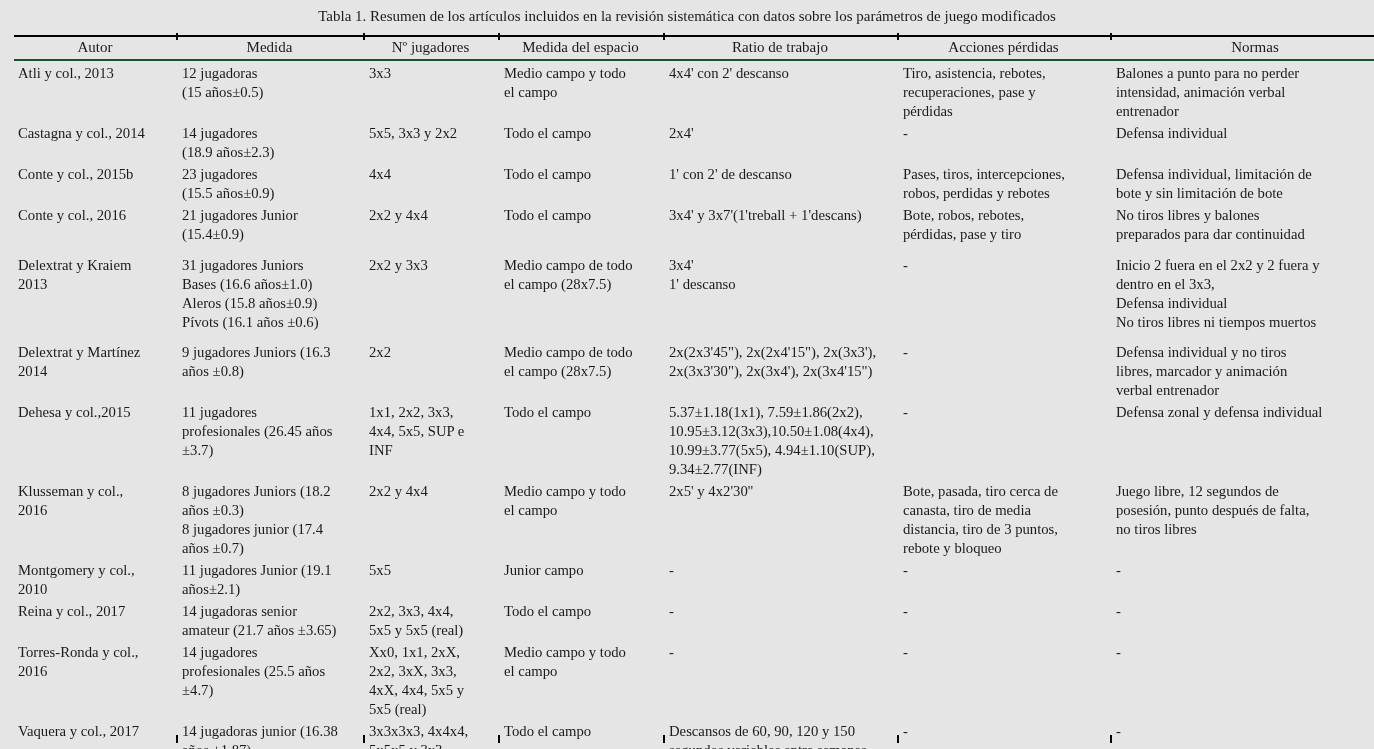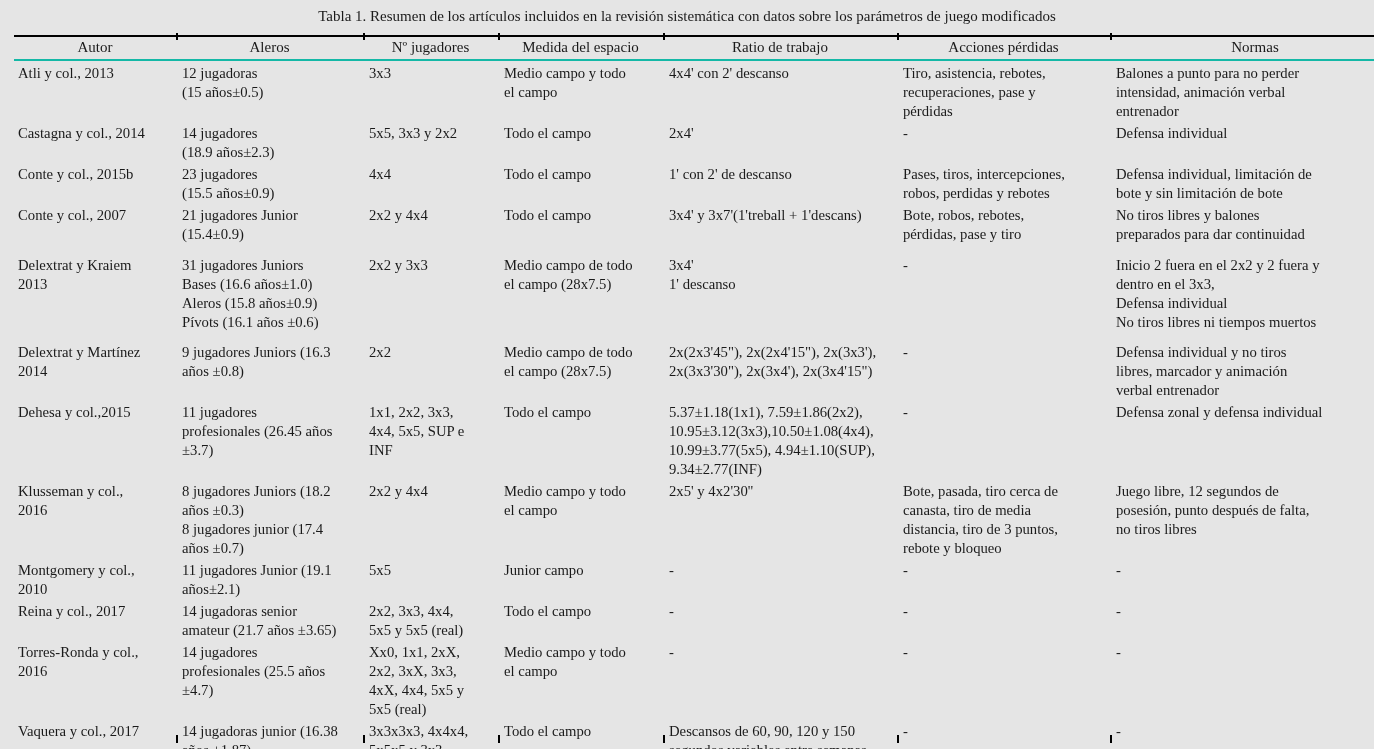--- a/index.html
+++ b/index.html
@@ -32,21 +32,21 @@
     border-top: 2px solid #000;
     border-bottom: 2px solid #000;
     font-size: 14.7px;
     line-height: 19px;
   }
   table.summary thead th {
     font-weight: normal;
     font-size: 15px;
     text-align: center;
     vertical-align: middle;
-    border-bottom: 2px solid #14b8a6;
+    border-bottom: 2px solid #14532d;
     padding: 1px 2px 2px 2px;
     height: 19px;
     overflow: hidden;
   }
   table.summary td {
     vertical-align: top;
     text-align: left;
     white-space: pre-line;
     padding: 3px 6px 0 6px;
     overflow: hidden;
@@ -93,21 +93,21 @@
       <col style="width:187px">
       <col style="width:135px">
       <col style="width:165px">
       <col style="width:234px">
       <col style="width:213px">
       <col style="width:290px">
     </colgroup>
     <thead>
       <tr>
         <th>Autor</th>
-        <th>Aleros</th>
+        <th>Medida</th>
         <th>Nº jugadores</th>
         <th>Medida del espacio</th>
         <th>Ratio de trabajo</th>
         <th>Acciones pérdidas</th>
         <th>Normas</th>
       </tr>
     </thead>
     <tbody>
       <tr class="r0">
         <td class="c0">Atli y col., 2013</td>
@@ -140,21 +140,21 @@
 (15.5 años±0.9)</td>
         <td>4x4</td>
         <td>Todo el campo</td>
         <td>1' con 2' de descanso</td>
         <td>Pases, tiros, intercepciones,
 robos, perdidas y rebotes</td>
         <td>Defensa individual, limitación de
 bote y sin limitación de bote</td>
       </tr>
       <tr class="r3">
-        <td class="c0">Conte y col., 2007</td>
+        <td class="c0">Conte y col., 2016</td>
         <td>21 jugadores Junior
 (15.4±0.9)</td>
         <td>2x2 y 4x4</td>
         <td>Todo el campo</td>
         <td>3x4' y 3x7'(1'treball + 1'descans)</td>
         <td>Bote, robos, rebotes,
 pérdidas, pase y tiro</td>
         <td>No tiros libres y balones
 preparados para dar continuidad</td>
       </tr>

